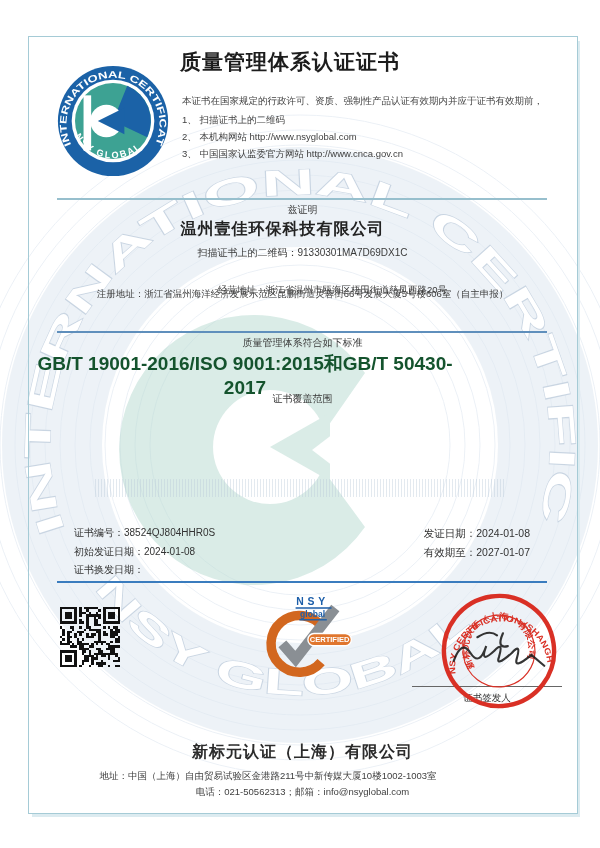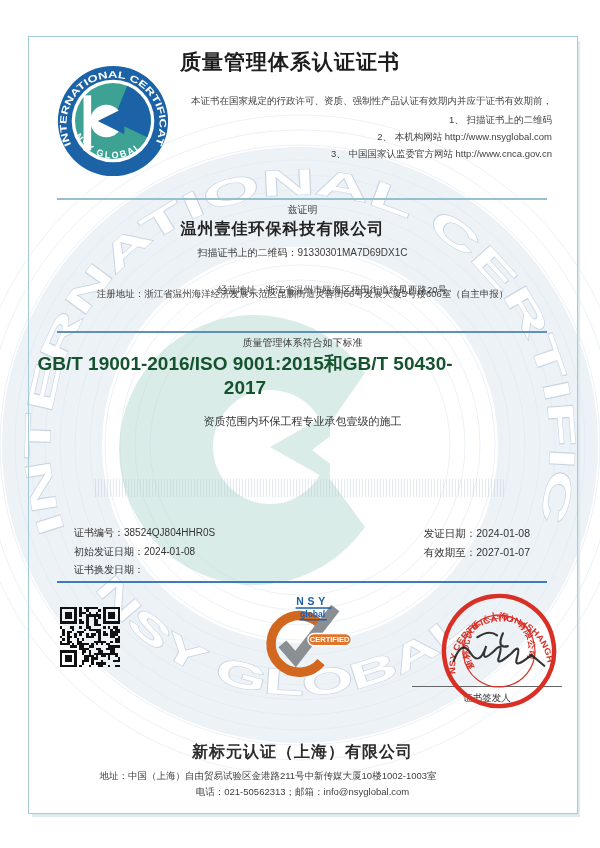--- a/index.html
+++ b/index.html
@@ -5,21 +5,21 @@
   html,body{margin:0;padding:0;background:#fff;}
   .page{position:relative;width:600px;height:848px;background:#fff;overflow:hidden;
         font-family:"Liberation Sans","DejaVu Sans",sans-serif;color:#3a3a3a;}
   .frame{position:absolute;left:28px;top:36px;width:548px;height:776px;
          border:1px solid #a5cbd6;box-shadow:3px 4px 0 -1px #dcebf0;background:transparent;}
   .abs{position:absolute;}
   .ctr{text-align:center;}
   
   .title{left:180px;top:48px;width:370px;font-size:21px;font-weight:600;color:#1c1c1c;
          letter-spacing:1px;text-align:left;}
-  .intro{left:182px;top:92px;width:370px;font-size:9.5px;line-height:17px;color:#3f3f3f;text-align:right;}
+  .intro{left:182px;top:92px;width:370px;font-size:9.5px;line-height:17px;color:#3f3f3f;}
   .intro .q{margin-top:2px;}
   
   .div1{left:57px;top:198px;width:490px;height:2px;background:#97bfcd;}
   .div2{left:57px;top:331px;width:490px;height:2px;background:#5f8fbc;}
   .div3{left:57px;top:581px;width:490px;height:2px;background:#3a7cbe;}
   
   .lead{left:28px;top:203px;width:549px;font-size:10px;}
   .company{left:28px;top:219px;width:509px;font-size:16px;font-weight:bold;color:#222;letter-spacing:1px;}
   .credit{left:28px;top:246px;width:549px;font-size:10px;}
   .addr1{left:28px;top:268px;width:549px;font-size:9.5px;margin-top:20px;}
@@ -127,21 +127,21 @@
   <div class="abs ctr lead">兹证明</div>
   <div class="abs ctr company">温州壹佳环保科技有限公司</div>
   <div class="abs ctr credit"><span>扫描证书上的二维码：</span><span>91330301MA7D69DX1C</span></div>
   <div class="abs ctr addr1">注册地址：浙江省温州海洋经济发展示范区昆鹏街道灵蓉街66号发展大厦5号楼606室（自主申报）</div>
   <div class="abs ctr addr2">经营地址：浙江省温州市瓯海区梧田街道慈凤西路20号</div>
 
   <div class="abs div2"></div>
 
   <div class="abs ctr stdh">质量管理体系符合如下标准</div>
   <div class="abs ctr stdc">GB/T 19001-2016/ISO 9001:2015和GB/T 50430-2017</div>
-  <div class="abs ctr scop">资质范围内环保工程专业承包壹级的施工</div>
+  <div class="abs ctr scoh">证书覆盖范围</div>
 
   <div class="abs det-l">
     <div><span>证书编号：</span><span>38524QJ804HHR0S</span></div>
     <div><span>初始发证日期：</span><span>2024-01-08</span></div>
     <div><span>证书换发日期：</span><span></span></div>
   </div>
   <div class="abs det-r">
     <div><span>发证日期：</span><span>2024-01-08</span></div>
     <div><span>有效期至：</span><span>2027-01-07</span></div>
   </div>

